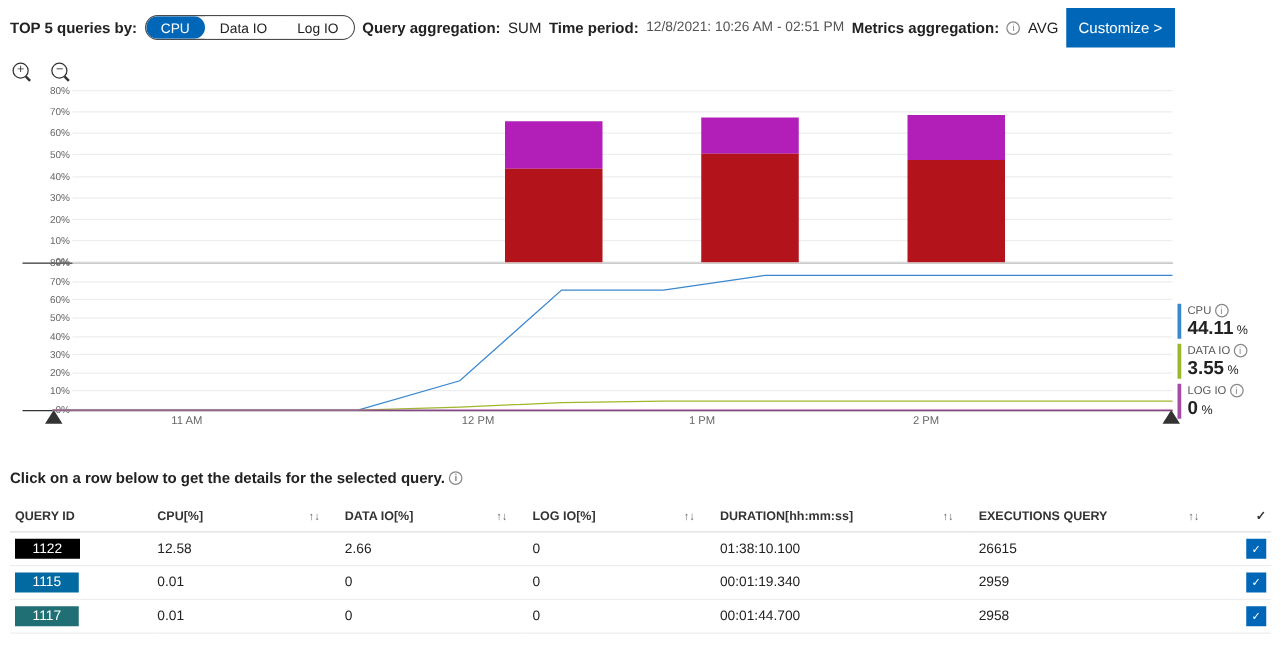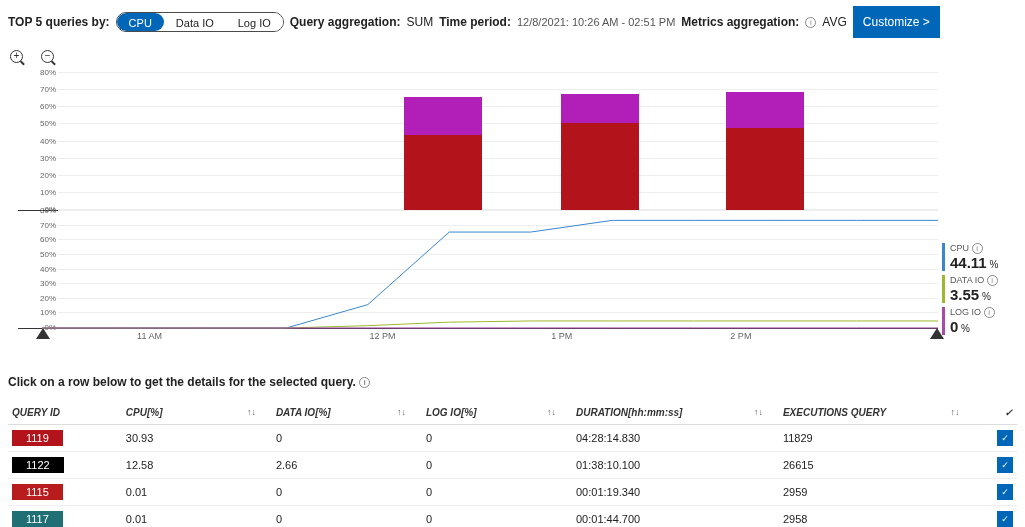--- a/index.html
+++ b/index.html
@@ -163,21 +163,20 @@
     border-collapse: collapse;
     font-size: 11px;
   }
   th {
     text-align: left;
     font-size: 10px;
     font-weight: 600;
     padding: 6px 4px 6px 4px;
     border-bottom: 1px solid #ddd;
     color: #333;
-    font-style: italic;
   }
   th .sort { font-size: 9px; color: #666; float: right; margin-right: 12px; }
   td {
     padding: 5px 4px;
     border-bottom: 1px solid #eee;
   }
   .qid {
     display: inline-block;
     color: #fff;
     padding: 2px 14px;
@@ -346,39 +345,30 @@
         <th class="col-cpu"><span>CPU[%]</span><span class="sort">↑↓</span></th>
         <th class="col-dio"><span>DATA IO[%]</span><span class="sort">↑↓</span></th>
         <th class="col-lio"><span>LOG IO[%]</span><span class="sort">↑↓</span></th>
         <th class="col-dur"><span>DURATION[hh:mm:ss]</span><span class="sort">↑↓</span></th>
         <th class="col-exc"><span>EXECUTIONS QUERY</span><span class="sort">↑↓</span></th>
         <th class="col-chk"><span>✓</span></th>
       </tr>
     </thead>
   <tbody id="tbody">
       <tr>
-        <td><span class="qid" style="background: rgb(179, 19, 27);">1119</span></td>
-        <td>30.93</td>
-        <td>0</td>
-        <td>0</td>
-        <td>04:28:14.830</td>
-        <td>11829</td>
-        <td style="text-align: right;"><span class="chk">✓</span></td>
-      </tr>
-      <tr>
         <td><span class="qid" style="background: #000000;">1122</span></td>
         <td>12.58</td>
         <td>2.66</td>
         <td>0</td>
         <td>01:38:10.100</td>
         <td>26615</td>
         <td style="text-align: right;"><span class="chk">✓</span></td>
       </tr>
       <tr>
-        <td><span class="qid" style="background: #b91c1c;">1115</span></td>
+        <td><span class="qid" style="background: #0369a1;">1115</span></td>
         <td>0.01</td>
         <td>0</td>
         <td>0</td>
         <td>00:01:19.340</td>
         <td>2959</td>
         <td style="text-align: right;"><span class="chk">✓</span></td>
       </tr>
       <tr>
         <td><span class="qid" style="background: rgb(31, 111, 116);">1117</span></td>
         <td>0.01</td>

